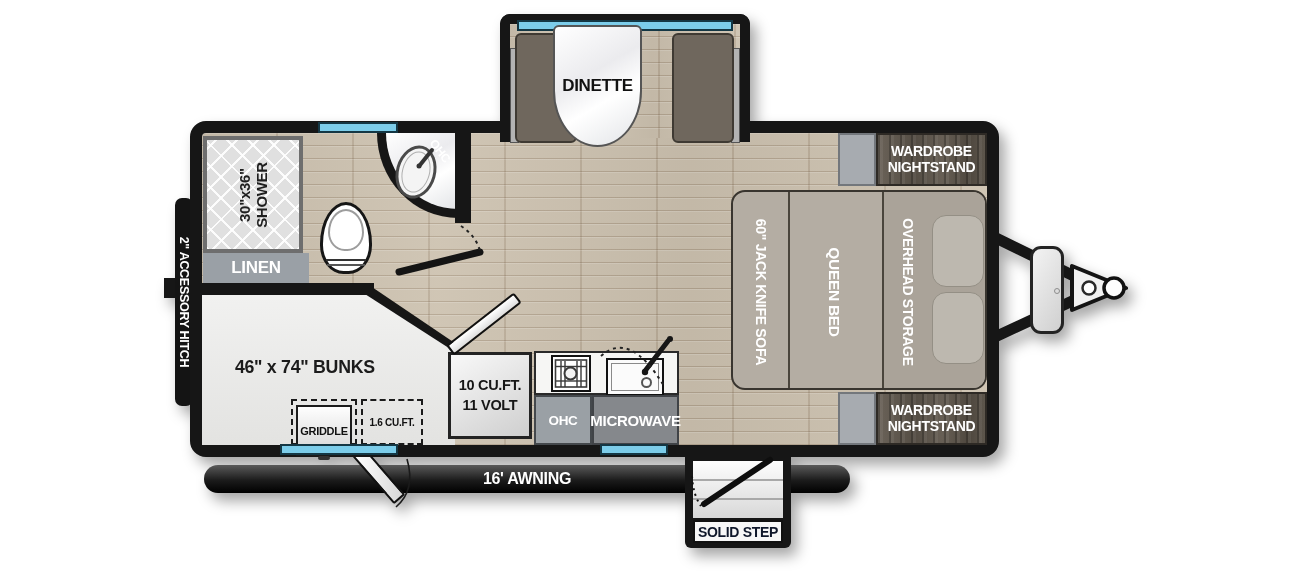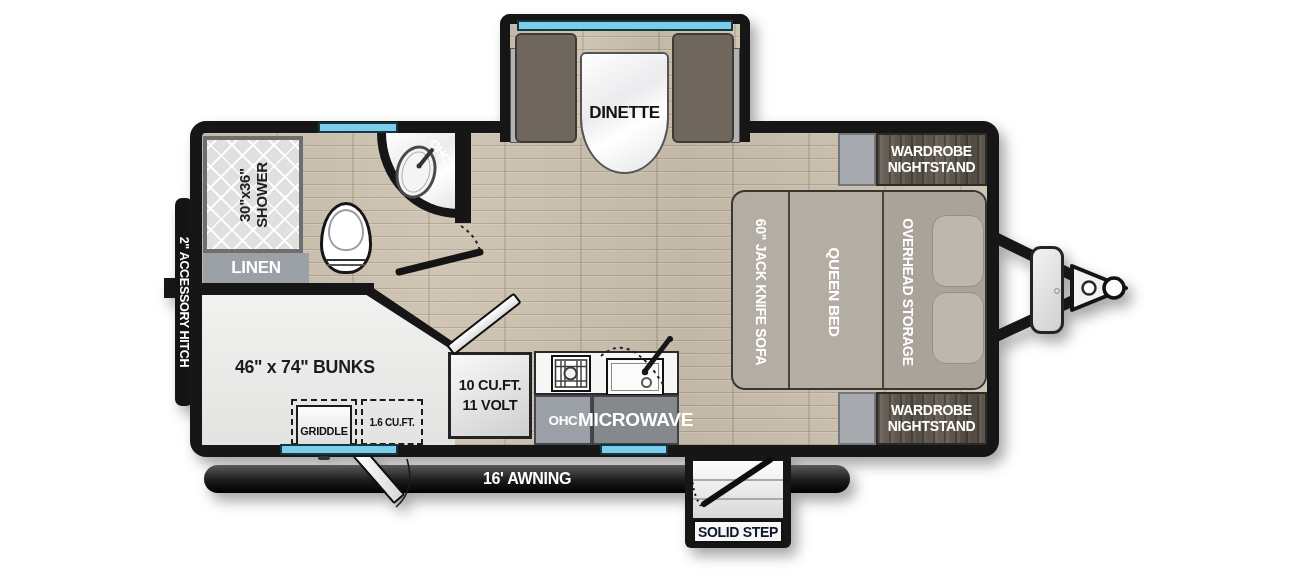--- a/index.html
+++ b/index.html
@@ -105,21 +105,21 @@
   <div class="a" style="left:534px;top:351px;width:145px;height:44px;background:#f6f6f4;border:2px solid #2a2a2a;"></div>
   <div class="a" style="left:551px;top:355px;width:40px;height:37px;background:#ffffff;border:2px solid #111;"></div>
   <div class="a" style="left:606px;top:358px;width:58px;height:38px;background:#fbfbfb;border:2.5px solid #111;">
     <div class="a" style="left:3px;top:3px;right:3px;bottom:3px;border:1.5px solid #8a8a8a;"></div>
     <div class="a" style="right:10px;bottom:6px;width:11px;height:11px;border:2px solid #555;border-radius:50%;"></div>
   </div>
   <div class="a ctr" style="left:534px;top:395px;width:58px;height:50px;background:#9aa0a5;border:2px solid #44484c;">
     <span class="lbl" style="font-size:13.5px;">OHC</span>
   </div>
   <div class="a ctr" style="left:592px;top:395px;width:87px;height:50px;background:#85888c;border:2px solid #404347;">
-    <span class="lbl" style="font-size:19px;">MICROWAVE</span>
+    <span class="lbl" style="font-size:15px;">MICROWAVE</span>
   </div>
   <div class="a win" style="left:600px;top:444px;width:68px;height:11px;"></div>
 
   <div class="a" style="left:731px;top:190px;width:256px;height:200px;border:2.5px solid #39352f;border-radius:14px;background:#b4ada3;overflow:hidden;">
     <div class="a" style="left:149px;top:0;width:107px;height:200px;background:#aaa399;"></div>
     <div class="a" style="left:55px;top:0;width:2px;height:200px;background:#4a453c;"></div>
     <div class="a" style="left:149px;top:0;width:2px;height:200px;background:#4a453c;"></div>
     <div class="a" style="left:199px;top:23px;width:52px;height:72px;border-radius:14px;background:#bdb8af;border:1.5px solid #948f85;"></div>
     <div class="a" style="left:199px;top:100px;width:52px;height:72px;border-radius:14px;background:#bdb8af;border:1.5px solid #948f85;"></div>
     <div class="rot lbl" style="left:28px;top:100px;font-size:14px;transform:translate(-50%,-50%) rotate(90deg);">60" JACK KNIFE SOFA</div>
@@ -143,21 +143,21 @@
 
   <div class="a win" style="left:318px;top:122px;width:80px;height:11px;"></div>
 
   <div class="a wood" style="left:508px;top:24px;width:234px;height:114px;"></div>
   <div class="a" style="left:510px;top:48px;width:9px;height:95px;background:#b3b3b3;border:1px solid #555;"></div>
   <div class="a" style="left:731px;top:48px;width:9px;height:95px;background:#b3b3b3;border:1px solid #555;"></div>
   <div class="a" style="left:500px;top:14px;width:250px;height:128px;border:10px solid #161616;border-bottom:none;border-radius:10px 10px 0 0;"></div>
   <div class="a win" style="left:517px;top:20px;width:216px;height:11px;"></div>
   <div class="a" style="left:515px;top:33px;width:62px;height:110px;background:#6f675d;border:2px solid #3f3a33;border-radius:6px;"></div>
   <div class="a" style="left:672px;top:33px;width:62px;height:110px;background:#6f675d;border:2px solid #3f3a33;border-radius:6px;"></div>
-  <div class="a ctr marble" style="left:580px;top:25px;width:89px;height:122px;border:2px solid #555;border-radius:6px 6px 46px 46px / 6px 6px 58px 58px;margin-top:27px;">
+  <div class="a ctr marble" style="left:553px;top:25px;width:89px;height:122px;border:2px solid #555;border-radius:6px 6px 46px 46px / 6px 6px 58px 58px;">
     <span class="lbl" style="font-size:17px;color:#111;">DINETTE</span>
   </div>
 
   <div class="a" style="left:685px;top:455px;width:106px;height:93px;background:#161616;border-radius:0 0 6px 6px;">
     <div class="a" style="left:8px;top:6px;width:90px;height:57px;background:linear-gradient(#fdfdfd,#d8d8d8);">
       <div class="a" style="left:0;top:18px;width:100%;height:2px;background:#a9a9a9;"></div>
       <div class="a" style="left:0;top:37px;width:100%;height:2px;background:#a9a9a9;"></div>
     </div>
     <div class="a ctr" style="left:8px;top:65px;width:90px;height:23px;background:#f7f7f7;border:2px solid #111;">
       <span class="lbl" style="font-size:14px;color:#0f172a;">SOLID STEP</span>

